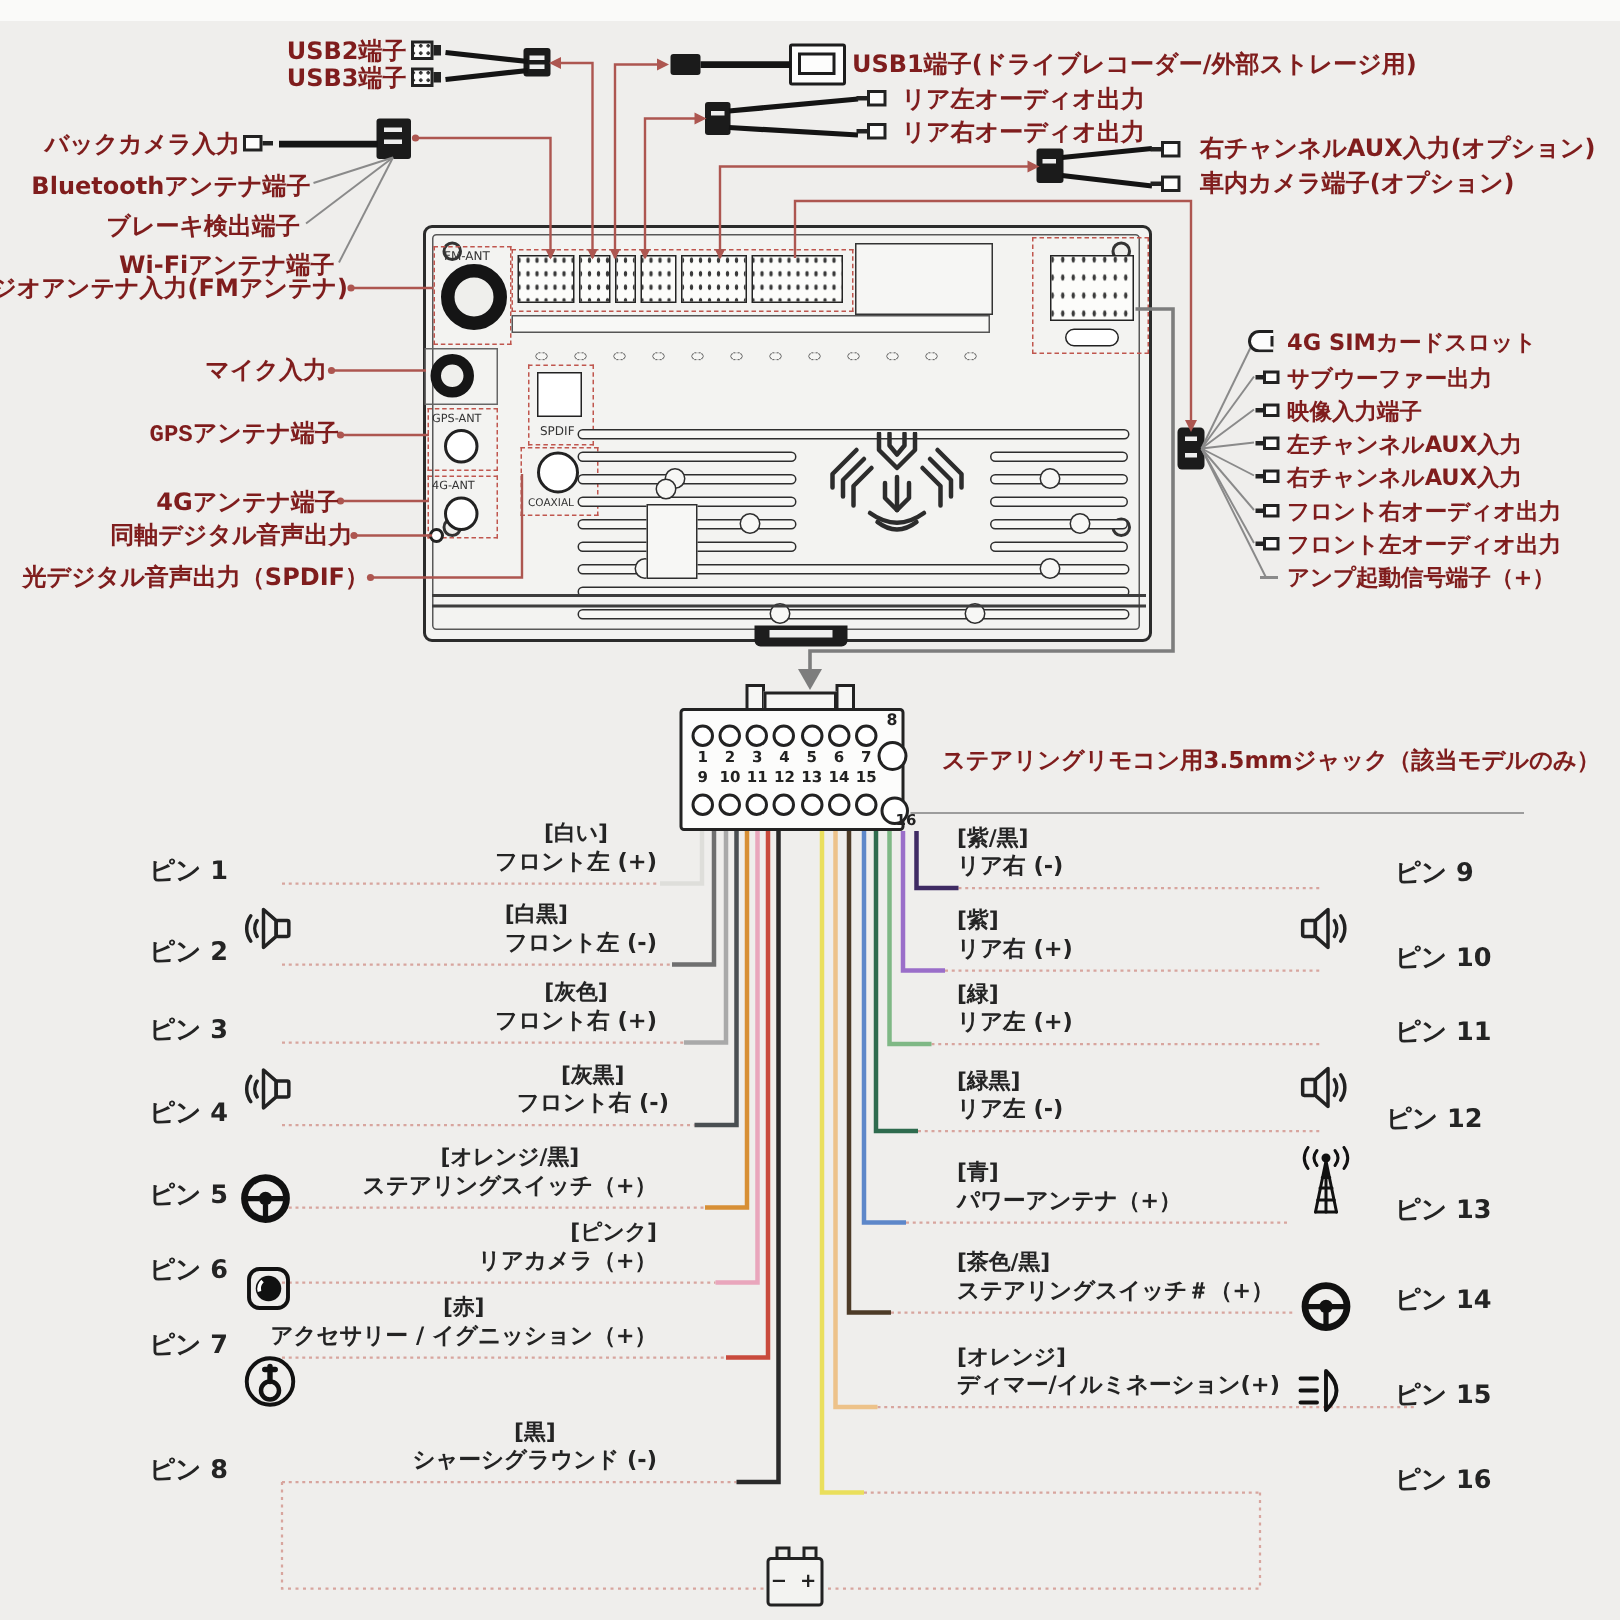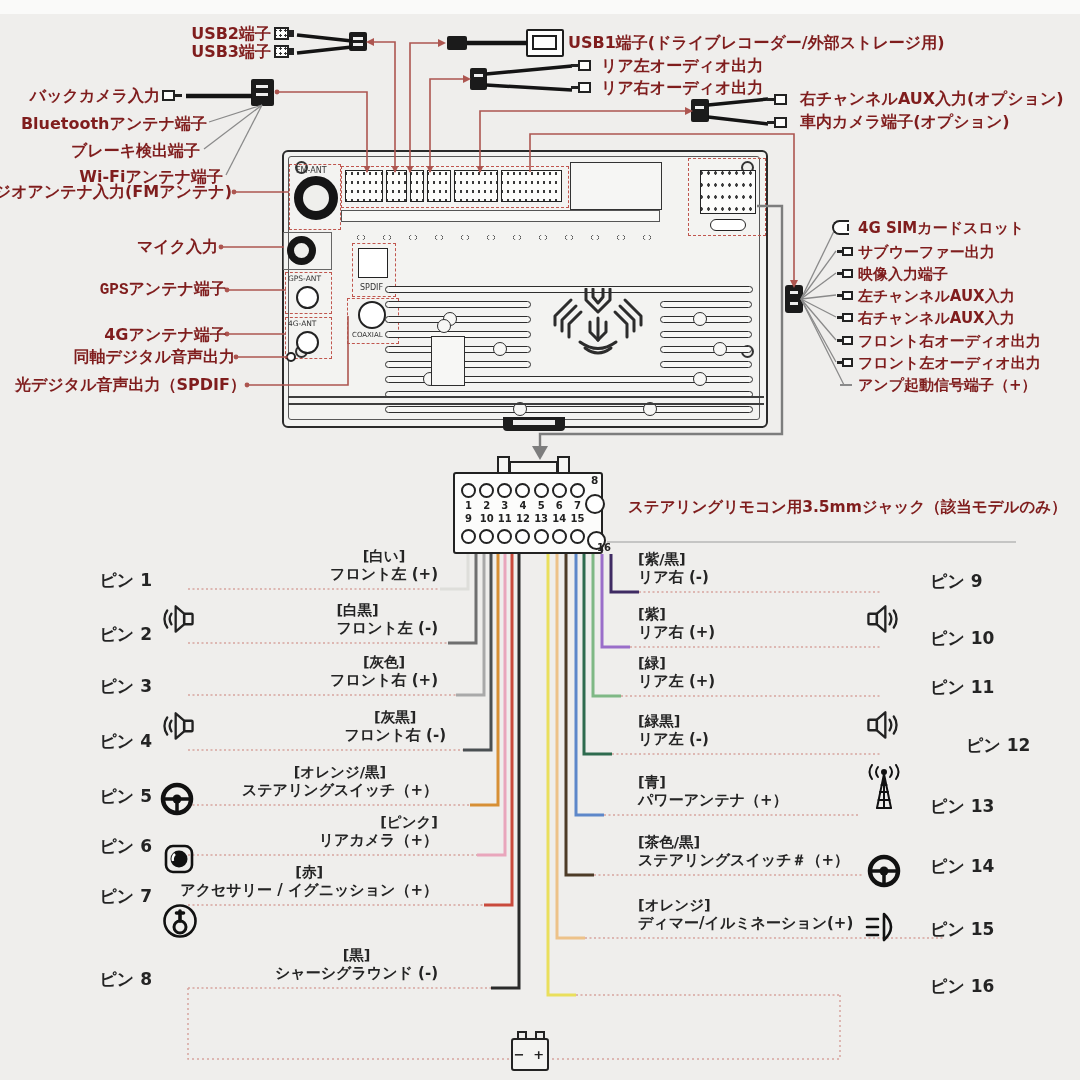--- a/index.html
+++ b/index.html
@@ -444,21 +444,21 @@
   <div class="pinno" style="left:930px;top:627px;">ピン 10</div>
   <div class="pinlbl" style="left:638px;top:605px;">
     <div class="tag">[紫]</div>
       <div>リア右 (+)</div>
     </div>
   <div class="pinno" style="left:930px;top:676px;">ピン 11</div>
   <div class="pinlbl" style="left:638px;top:654px;">
     <div class="tag">[緑]</div>
       <div>リア左 (+)</div>
     </div>
-  <div class="pinno" style="left:966px;top:734px;">ピン 12</div>
+  <div class="pinno" style="left:924px;top:734px;">ピン 12</div>
   <div class="pinlbl" style="left:638px;top:712px;">
     <div class="tag">[緑黒]</div>
       <div>リア左 (-)</div>
     </div>
   <div class="pinno" style="left:930px;top:795px;">ピン 13</div>
   <div class="pinlbl" style="left:638px;top:773px;">
     <div class="tag">[青]</div>
       <div>パワーアンテナ（+）</div>
     </div>
   <div class="pinno" style="left:930px;top:855px;">ピン 14</div>

